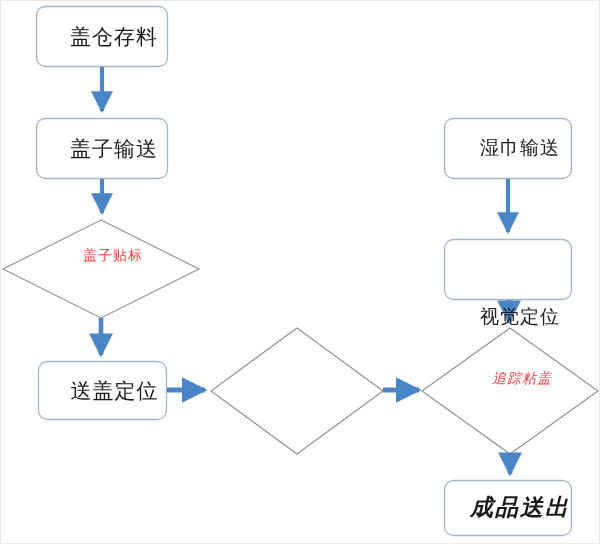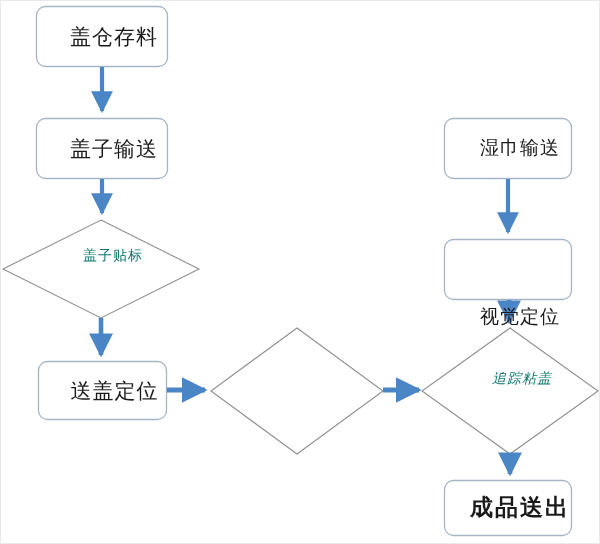--- a/index.html
+++ b/index.html
@@ -36,25 +36,26 @@
     justify-content: center;
     text-align: center;
     color: #1a1a1a;
     line-height: 1.1;
     white-space: nowrap;
     pointer-events: none;
     padding-left: 12px;
   }
   .lbl-box-lg   { font-size: 21px; letter-spacing: 1px; }
   .lbl-box-md   { font-size: 19px; letter-spacing: 1px; }
-  .lbl-diamond  { font-size: 14px; letter-spacing: 1px; color: #0f766e; }
+  .lbl-diamond  { font-size: 14px; letter-spacing: 1px; color: #ef4444; }
   .lbl-final {
     font-size: 23px;
     letter-spacing: 2px;
     font-family: "Liberation Serif", "DejaVu Serif", serif;
+    font-style: italic;
     font-weight: 700;
   }
   .hit {
     position: absolute;
     cursor: pointer;
   }
 </style>
 </head>
 <body>
 

